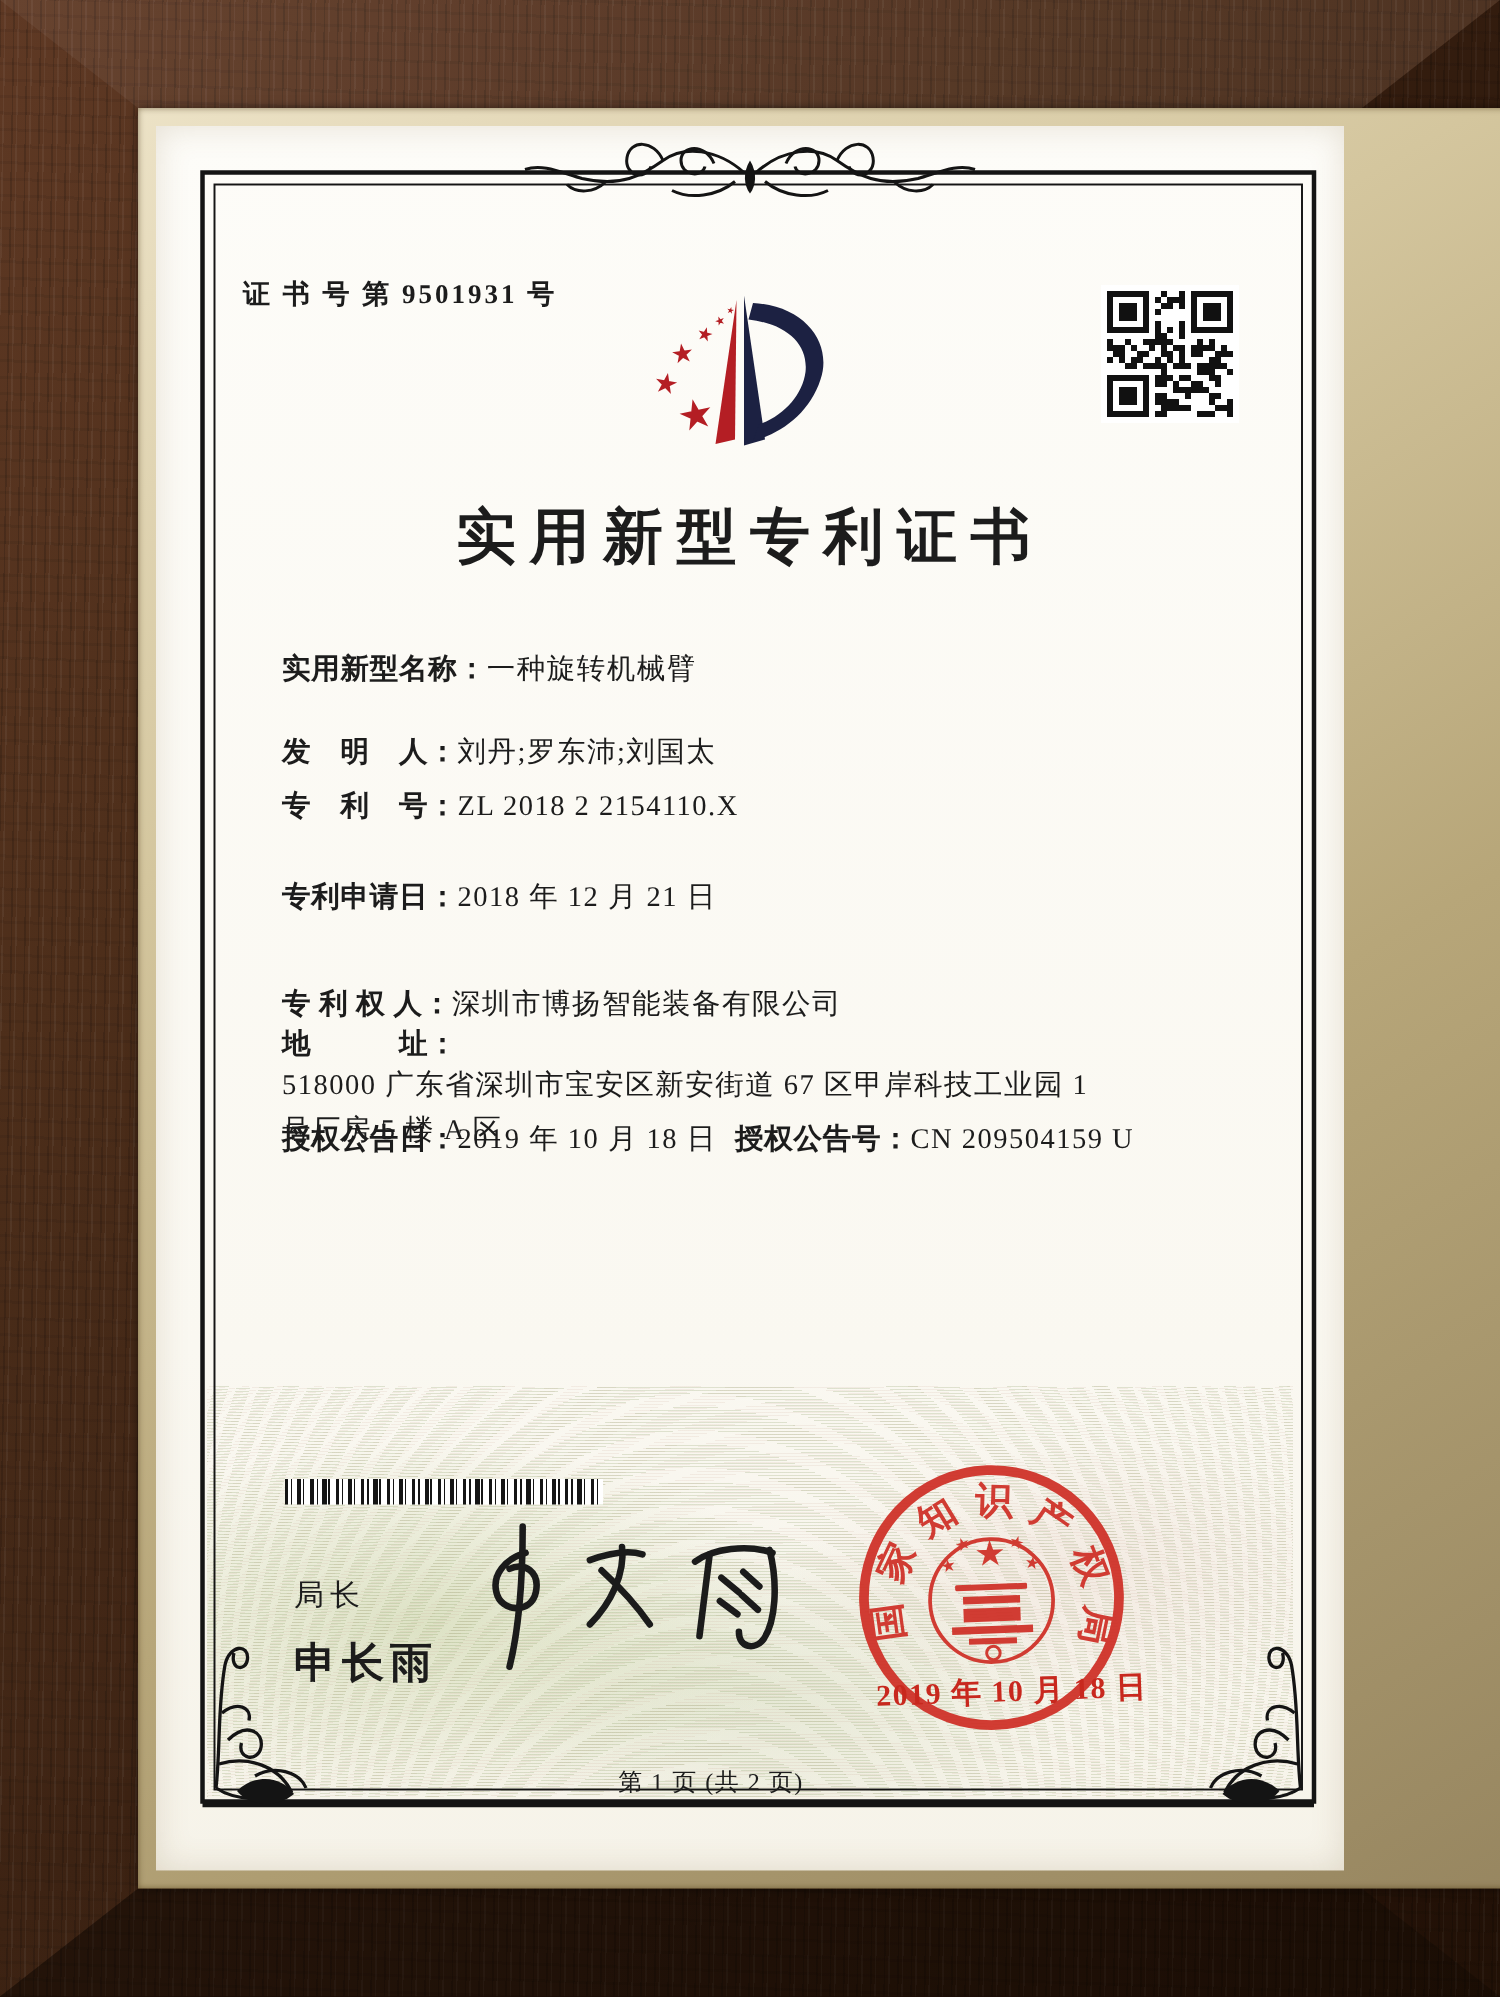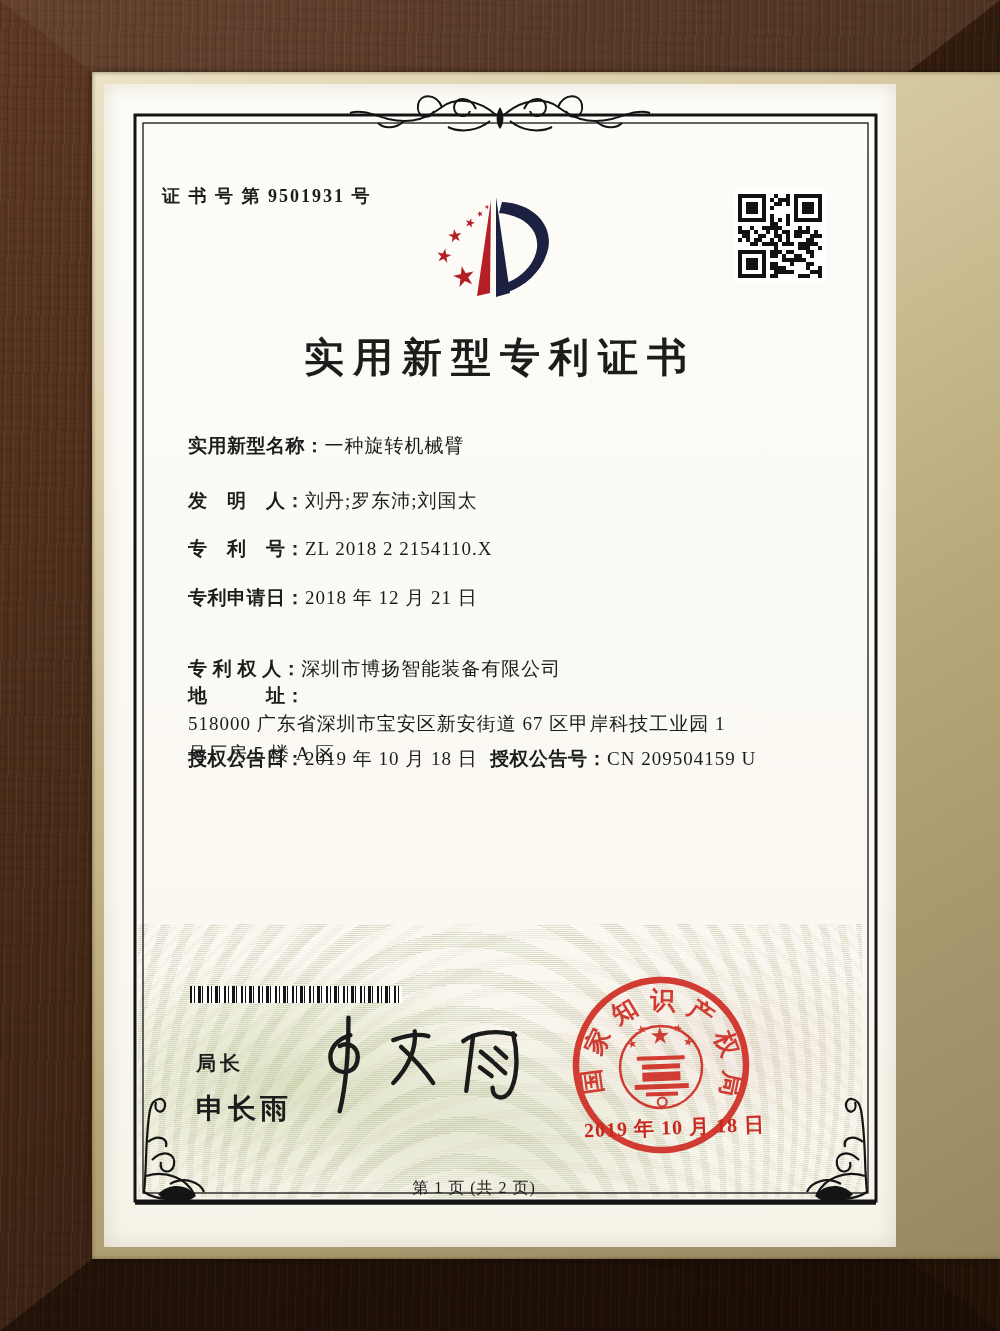--- a/index.html
+++ b/index.html
@@ -46,21 +46,21 @@
   .frow.addr{white-space:normal;}
   .addr .val{display:inline-block;vertical-align:top;width:545px;line-height:30px;}
   .addr .lbl{display:inline-block;vertical-align:top;}
   .pair2{position:absolute;left:302px;top:0;white-space:nowrap;}
 
   .paras{position:absolute;left:80px;top:698px;width:664px;font-size:17px;line-height:31px;text-align:justify;letter-spacing:.5px;}
   .paras p{margin:0;text-indent:2em;}
 
   .barcode{position:absolute;left:86px;top:902px;width:212px;height:17px;
     background:repeating-linear-gradient(90deg,#141414 0 2px,#fff 2px 4px,#141414 4px 5px,#fff 5px 8px,#141414 8px 11px,#fff 11px 12px,#141414 12px 13px,#fff 13px 17px);}
-  .director-title{position:absolute;left:92px;top:966px;font-size:20px;font-weight:700;letter-spacing:4px;}
+  .director-title{position:absolute;left:92px;top:966px;font-size:20px;font-weight:400;letter-spacing:4px;}
   .director-name{position:absolute;left:92px;top:1006px;font-size:28px;font-weight:700;letter-spacing:4px;}
   .signature{position:absolute;left:195px;top:922px;width:245px;height:112px;}
 
   .seal{position:absolute;left:460px;top:884px;width:195px;height:195px;transform:rotate(-2deg);opacity:.93;}
   .seal-date{position:absolute;left:480px;top:1030px;width:185px;font-size:20px;font-weight:700;color:#c8281e;letter-spacing:1px;transform:rotate(-2deg);}
   .footer{position:absolute;left:0;top:1094px;width:740px;text-align:center;font-size:16px;letter-spacing:1px;}
 </style>
 </head>
 <body>
 
@@ -271,21 +271,21 @@
 
         <div class="title cn">实用新型专利证书</div>
 
         <div class="fields cn">
           <div class="frow" style="top:349px">
             <span class="lbl">实用新型名称：</span><span class="val">一种旋转机械臂</span>
           </div>
           <div class="frow" style="top:404px">
             <span class="lbl">发　明　人：</span><span class="val">刘丹;罗东沛;刘国太</span>
           </div>
-          <div class="frow" style="top:452px">
+          <div class="frow" style="top:440px">
             <span class="lbl">专　利　号：</span><span class="val">ZL 2018 2 2154110.X</span>
           </div>
           <div class="frow" style="top:501px">
             <span class="lbl">专利申请日：</span><span class="val">2018 年 12 月 21 日</span>
           </div>
           <div class="frow" style="top:572px">
             <span class="lbl">专 利 权 人：</span><span class="val">深圳市博扬智能装备有限公司</span>
           </div>
           <div class="frow addr" style="top:599px">
             <span class="lbl">地　　　址：</span><span class="val">518000 广东省深圳市宝安区新安街道 67 区甲岸科技工业园 1 号厂房 5 楼 A 区</span>

